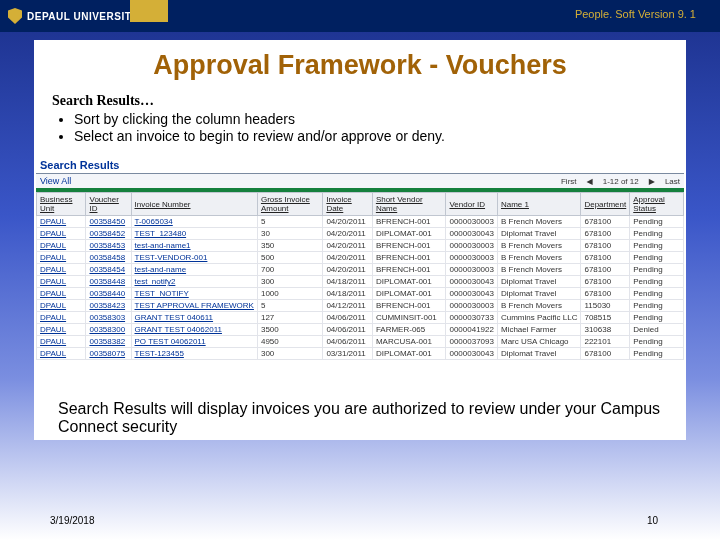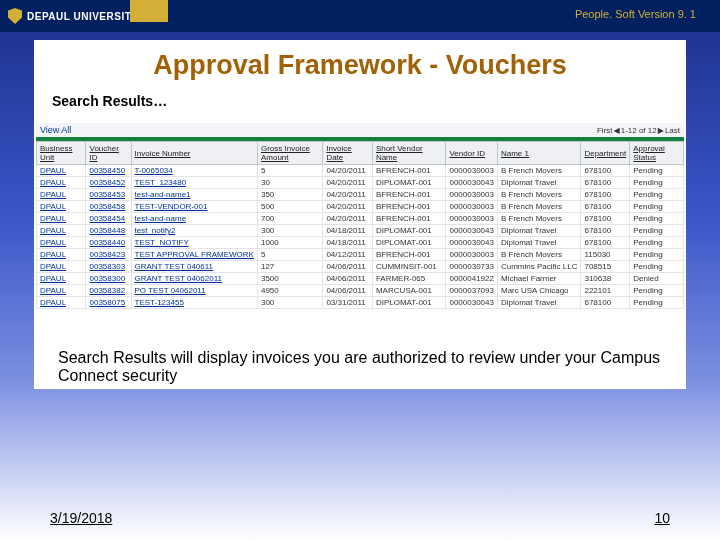--- a/index.html
+++ b/index.html
@@ -57,21 +57,21 @@
     font-size: 27px;
     font-weight: bold;
     margin: 4px 0 12px 0;
     color: #a16207;
   }
   .intro {
     padding: 0 18px 6px 18px;
     font-size: 14px;
     color: #000;
   }
-  .intro .lead { font-weight: bold; margin-bottom: 2px; }
+  .intro .lead { font-weight: bold; margin-bottom: 2px; font-family: Liberation Serif, serif; }
   .intro ul { margin: 0 0 0 8px; padding-left: 14px; }
   .intro li { margin: 1px 0; }
   .panel {
     margin: 6px 2px 0 2px;
     background: #fff;
   }
   .panel-hdr {
     color: #003399;
     font-weight: bold;
     font-size: 11px;
@@ -81,21 +81,21 @@
   .panel-sub {
     font-size: 9px;
     padding: 2px 4px;
     color: #003399;
     display: flex;
     justify-content: space-between;
     align-items: center;
     border-bottom: 4px solid #15803d;
     background: #f3f5f9;
   }
-  .panel-sub .right { color: #333; display:flex; gap:1px; align-items:center;justify-content:space-between;}
+  .panel-sub .right { color: #333; display:flex; gap:10px; align-items:center;justify-content:space-between;}
   .panel-sub .right span { font-size: 8px; }
   table.grid {
     border-collapse: collapse;
     width: 100%;
     font-size: 8px;
     color: #333;
     border-radius: 20px;
   }
   table.grid th {
     background: #eef0f4;
@@ -116,48 +116,52 @@
   table.grid td.link { color: #003399; text-decoration: underline; cursor: pointer; }
   .caption {
     padding: 40px 18px 4px 24px;
     font-size: 16px;
     color: #000;
   }
   .footer {
     position: absolute;
     bottom: 14px;
     left: 50px;
-    right: 50px;
+    right: 62px;
     display: flex;
     justify-content: space-between;
-    font-size: 14px;
+    font-size: 10px;
     color: #000;
-    text-decoration: underline;
   }
 </style>
 </head>
 <body>
 
 <div class="topbar">
   <div class="logo">
     <span class="logo-shield"></span>
     <span class="logo-text">DEPAUL UNIVERSITY</span>
   </div>
   <div class="gold-tab"></div>
   <div class="version">People. Soft Version 9. 1</div>
 </div>
 
 <div class="slide-body">
   <h1 class="title">Approval Framework - Vouchers</h1>
 
   <div class="intro">
     <div class="lead">Search Results…</div>
+    <ul>
+      <li>Sort by clicking the column headers</li>
+      <li>Select an invoice to begin to review and/or approve or deny.</li>
+    </ul>
   </div>
 
   <div class="panel">
+    <div class="panel-hdr">Search Results</div>
     <div class="panel-sub">
       <span>View All</span>
       <span class="right">
         <span>First</span>
         <span>◀</span>
         <span>1-12 of 12</span>
         <span>▶</span>
         <span>Last</span>
       </span>
     </div>

